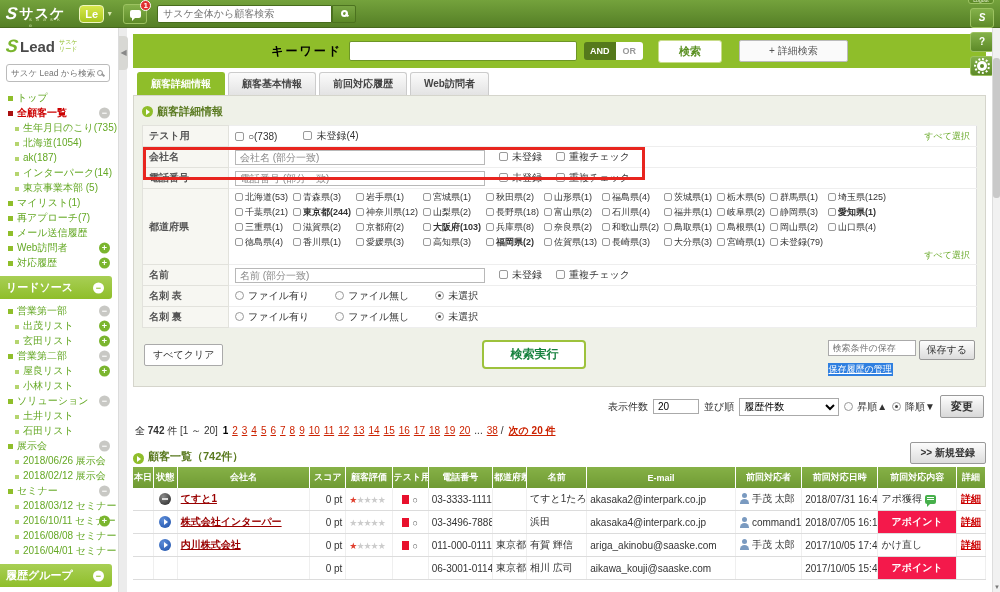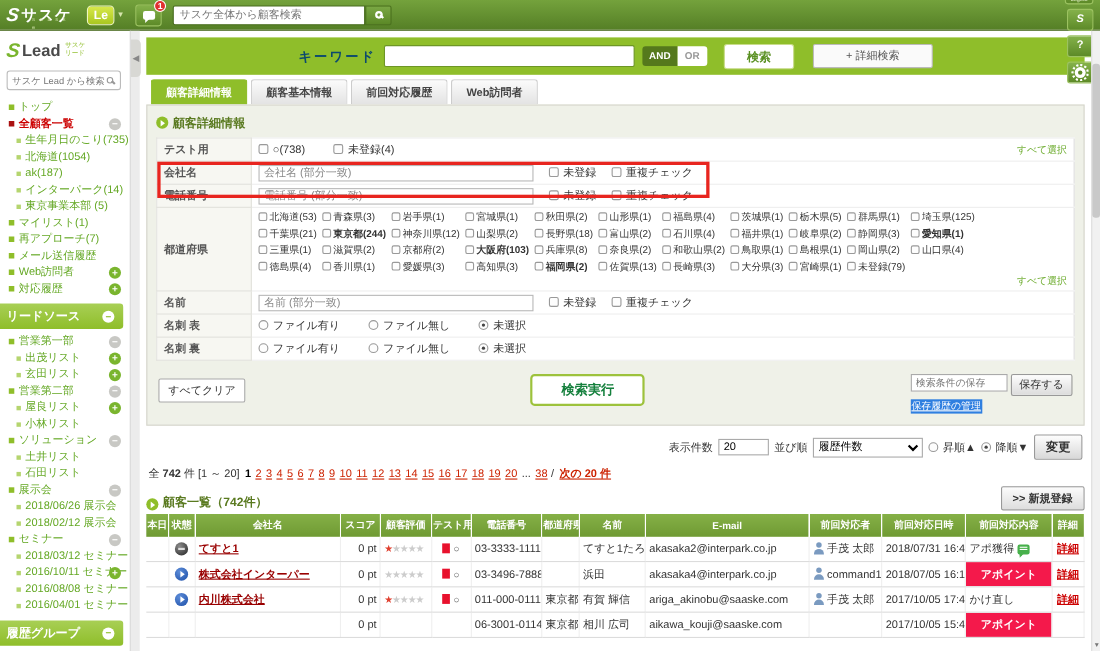--- a/index.html
+++ b/index.html
@@ -78,21 +78,21 @@
   .page-title { font-size:13px; font-weight:bold; color:#4c8a1f; }
   .print-btn { margin-left:auto; display:flex; align-items:center; gap:4px; height:20px; padding:0 8px; background:linear-gradient(#ffffff,#dfe7f0); border:1px solid #9ab0c8; border-radius:4px; color:#334a66; font-size:10px; cursor:pointer; }
   .printer { display:inline-block; width:13px; height:11px; position:relative; }
   .printer::before { content:""; position:absolute; top:0; left:3px; width:7px; height:4px; background:#f4f4f4; border:1px solid #8896ab; }
   .printer::after { content:""; position:absolute; top:4px; left:0; width:13px; height:6px; background:#cdd5e0; border:1px solid #8896ab; border-radius:1px; }
   .refresh { width:10px; height:10px; border:2px solid #999; border-radius:50%; border-left-color:transparent; position:relative; display:inline-block; margin-left:8px; cursor:pointer; }
   .refresh::after { content:""; position:absolute; left:-4px; top:-2px; border:3px solid transparent; border-right-color:#999; transform:rotate(45deg); }
 
   
   .kw-bar { background:#8fbe2a; height:34px; display:flex; align-items:center; justify-content:center; gap:7px; }
-  .kw-label { color:#0c4a6e; font-weight:bold; font-size:12px; letter-spacing:2px; }
+  .kw-label { color:#000000; font-weight:bold; font-size:12px; letter-spacing:2px; }
   .kw-input { width:228px; height:20px; border:1px solid #6d9626; border-radius:2px; padding:0 5px; font-size:10px; }
   .andor { display:flex; }
   .and-btn { background:#55791c; color:#fff; font-weight:bold; font-size:9px; padding:4px 6px; border-radius:3px 0 0 3px; cursor:pointer; }
   .or-btn { background:#fff; color:#999; font-weight:bold; font-size:9px; padding:4px 7px; border-radius:0 3px 3px 0; cursor:pointer; }
   .search-btn { background:#fff; color:#5a9022; font-weight:bold; font-size:11px; padding:3px 20px; border:1px solid #c8dc8a; border-radius:3px; cursor:pointer; margin-left:8px; }
   .adv-btn { background:#fafafa; color:#555; font-size:10px; padding:3px 29px; border:1px solid #bbb; border-radius:2px; cursor:pointer; margin-left:10px; }
   .tabs { display:flex; gap:3px; padding:4px 4px 0 4px; }
   .tab { padding:4px 13px; font-size:10px; font-weight:bold; border-radius:3px 3px 0 0; background:linear-gradient(#fbfbfb,#e3e3e3); border:1px solid #ccc; border-bottom:none; color:#444; cursor:pointer; }
   .tab.active { background:#8fbe2a; color:#fff; border-color:#8fbe2a; }
   .panel-body { background:#eff1e8; border:1px solid #d5d5cc; padding:6px 8px 10px 8px; position:relative; }

